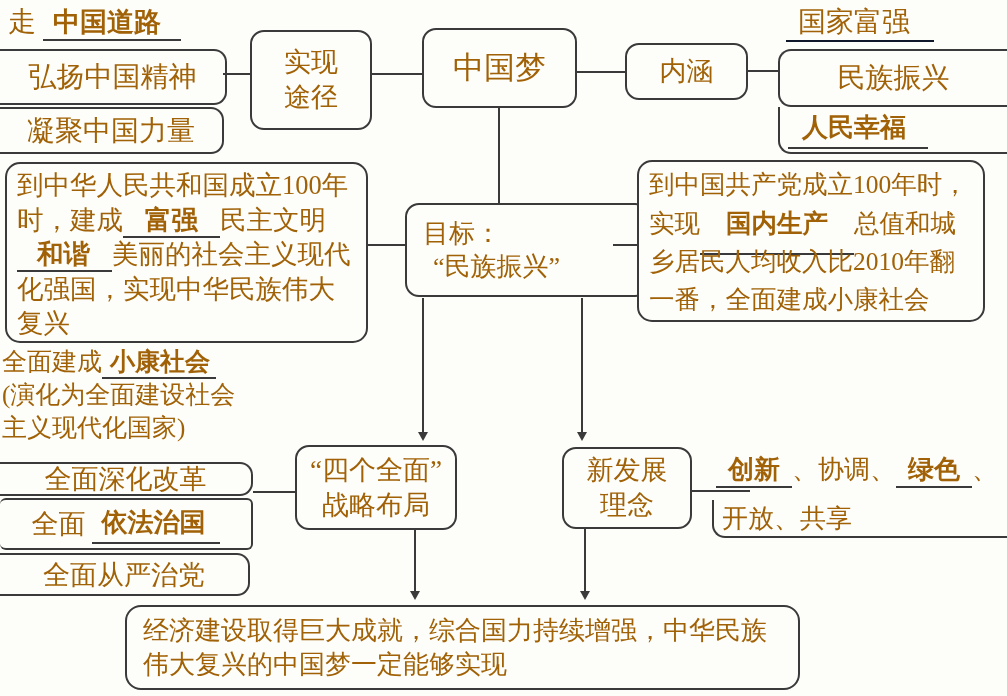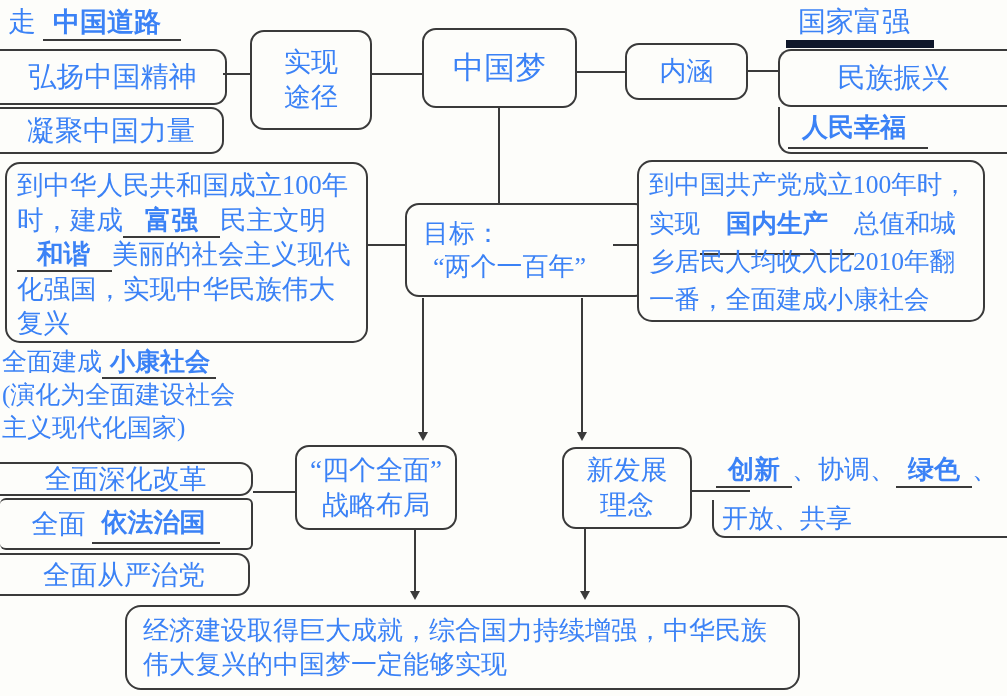--- a/index.html
+++ b/index.html
@@ -1,18 +1,18 @@
 <!DOCTYPE html>
 <html><head>
 <meta charset="utf-8">
 <style>
   html,body{margin:0;padding:0;background:#e8e8e8;}
   .canvas{
     position:relative;width:1007px;height:696px;margin:0 auto;
-    background:#fdfdfa;color:#3b82f6;overflow:hidden;
+    background:#fdfdfa;color:#a16207;overflow:hidden;
     font-family:"Liberation Serif","DejaVu Serif",serif;
   }
   .node{
     position:absolute;box-sizing:border-box;
     border:2px solid #3a3a3a;border-radius:14px;background:#fdfdfa;
     display:flex;flex-direction:column;align-items:center;justify-content:center;
     text-align:center;line-height:1.28;
   }
   .row{
     position:absolute;box-sizing:border-box;background:#fdfdfa;
@@ -23,21 +23,21 @@
   .row-l{border:2px solid #3a3a3a;border-right:none;
          border-top-left-radius:13px;border-bottom-left-radius:13px;}
   .row-bl{border-left:2px solid #3a3a3a;border-bottom:2px solid #3a3a3a;
           border-bottom-left-radius:13px;justify-content:flex-start;}
   .para{position:absolute;box-sizing:border-box;text-align:left;}
   .blank{
     font-family:"DejaVu Sans","Liberation Sans",sans-serif;
     font-weight:700;border-bottom:2px solid #3a3a3a;
     padding:0 14px 1px 14px;white-space:nowrap;
   }
-  .uline{border-bottom:8px solid #0f172a;padding:0 24px 3px 12px;white-space:nowrap;}
+  .uline{border-bottom:2px solid #0f172a;padding:0 24px 3px 12px;white-space:nowrap;}
   .hline{position:absolute;height:2px;background:#3a3a3a;}
   .vline{position:absolute;width:2px;background:#3a3a3a;}
   .varrow{position:absolute;width:2px;background:#3a3a3a;}
   .varrow::after{
     content:"";position:absolute;bottom:-9px;left:-4px;width:0;height:0;
     border-left:5px solid transparent;border-right:5px solid transparent;
     border-top:9px solid #3a3a3a;
   }
 </style>
 </head>
@@ -78,21 +78,21 @@
   </div>
 
   <div class="node para" style="left:5px;top:162px;width:363px;height:181px;border-radius:15px;
               display:block;text-align:left;padding:4px 10px;font-size:26.5px;line-height:34.6px;">
     <span>到中华人民共和国成立100年时，建成</span><span class="blank" style="padding:0 22px 1px 22px;">富强</span><span>民主文明</span><span class="blank" style="padding:0 22px 1px 20px;">和谐</span><span>美丽的社会主义现代化强国，实现中华民族伟大复兴</span>
   </div>
 
   <div class="node" style="left:405px;top:203px;width:244px;height:94px;font-size:26px;
               align-items:flex-start;text-align:left;padding-left:16px;">
     <span>目标：</span>
-    <span style="margin-left:10px;">“两个一百年”</span>
+    <span style="margin-left:10px;">“民族振兴”</span>
   </div>
 
   <div class="node para" style="left:637px;top:160px;width:348px;height:162px;border-radius:15px;
               display:block;text-align:left;padding:4px 10px;font-size:25.5px;line-height:38px;">
     <span>到中国共产党成立100年时，实现</span><span class="blank" style="padding:0 26px 15px 26px;">国内生产</span><span>总值和城乡居民人均收入比2010年翻一番，全面建成小康社会</span>
   </div>
 
   <div class="para" style="left:2px;top:345px;width:240px;font-size:25px;line-height:33px;">
     <span>全面建成</span><span class="blank" style="padding:0 6px 1px 8px;">小康社会</span><span>(演化为全面建设社会主义现代化国家)</span>
   </div>

